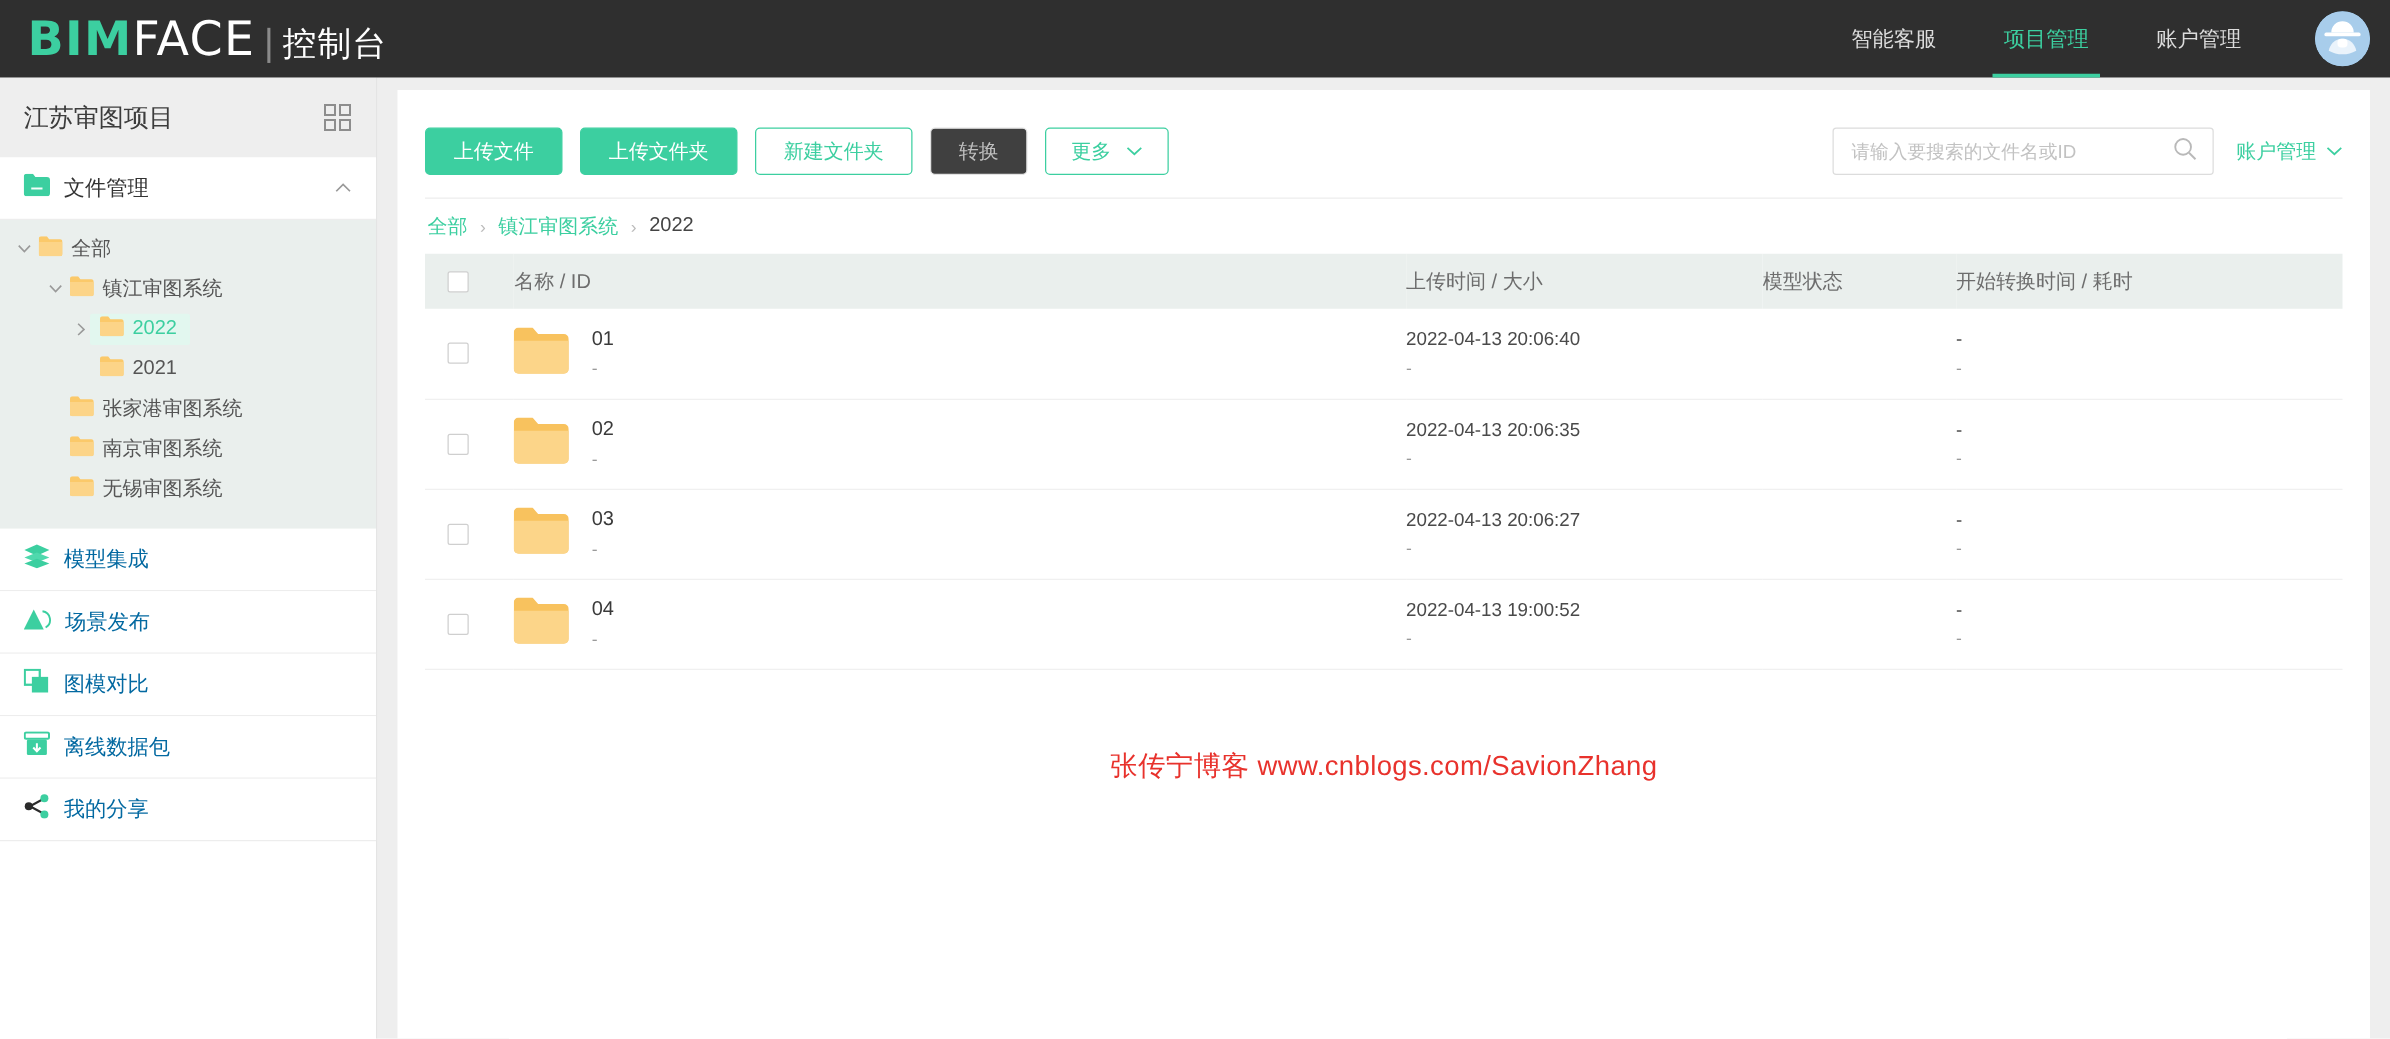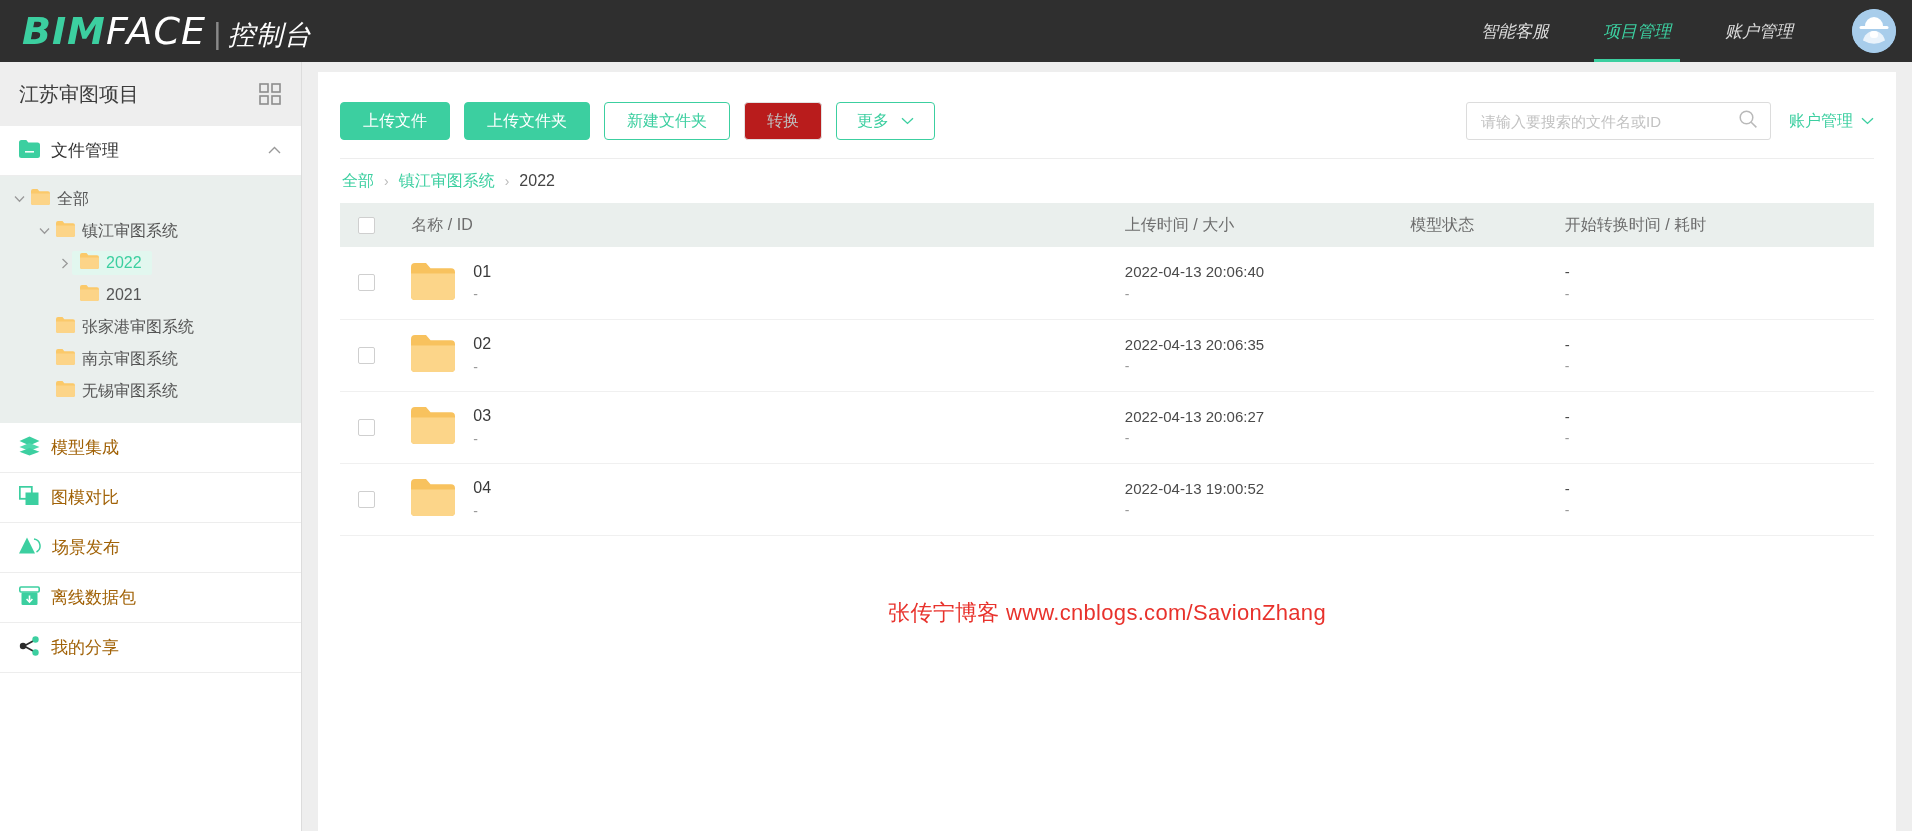--- a/index.html
+++ b/index.html
@@ -9,21 +9,20 @@
     background: #ffffff;
     overflow: hidden;
   }
 
   
   .topbar {
     height: 62px; width: 100%;
     background: #2f2f2f;
     display: flex; align-items: center;
     position: relative;
-    font-style: italic;
   }
   .logo-wrap {
     display: flex; align-items: baseline;
     margin-left: 22px;
   }
   .logo-bim {
     font-size: 38px; font-weight: 700; letter-spacing: 1px;
     color: #3ccfa0;
     font-family: "DejaVu Sans", sans-serif;
   }
@@ -119,21 +118,21 @@
   }
   .tree-sel-wrap .tlabel { color: #3ccfa0; }
 
   .sb-item {
     height: 50px;
     display: flex; align-items: center;
     padding-left: 19px;
     border-bottom: 1px solid #ededed;
     cursor: pointer; background: #fff;
   }
-  .sb-item .lbl { font-size: 17px; color: #a16207; margin-left: 11px; }
+  .sb-item .lbl { font-size: 17px; color: #0369a1; margin-left: 11px; }
 
   
   .main {
     flex: 1; height: 769px;
     background: #eeeeee;
     padding: 10px 16px 0 16px;
     overflow: hidden;
   }
   .card {
     background: #ffffff;
@@ -149,21 +148,21 @@
   .btn {
     height: 38px; border-radius: 4px;
     display: flex; align-items: center; justify-content: center;
     font-size: 16px; cursor: pointer;
     padding: 0 22px;
     margin-right: 14px;
     white-space: nowrap;
   }
   .btn-primary { background: #3ccfa0; color: #ffffff; border: 1px solid #3ccfa0; }
   .btn-ghost { background: #ffffff; color: #3ccfa0; border: 1px solid #3ccfa0; }
-  .btn-disabled { background: #b91c1c; color: #bfbfbf; border: 1px solid #e2e2e2; cursor: default; }
+  .btn-disabled { background: #404040; color: #bfbfbf; border: 1px solid #e2e2e2; cursor: default; }
   .btn .chev { margin-left: 12px; font-size: 12px; }
 
   .search-wrap {
     margin-left: auto;
     display: flex; align-items: center;
   }
   .search-box {
     width: 305px; height: 38px;
     border: 1px solid #dcdcdc; border-radius: 3px;
     display: flex; align-items: center;
@@ -401,36 +400,36 @@
           <polygon points="10.5,0.5 20.5,5 10.5,9.5 0.5,5" fill="#3ccfa0"></polygon>
           <polygon points="10.5,7 20.5,11 10.5,15 0.5,11" fill="#4fd9ad"></polygon>
           <polygon points="10.5,12 20.5,15.8 10.5,19.6 0.5,15.8" fill="#3ccfa0"></polygon>
         </svg>
       </span>
       <span class="lbl">模型集成</span>
     </div>
 
     <div class="sb-item">
       <span>
+        <svg width="22" height="19" viewBox="0 0 22 19">
+          <polygon points="8,1.5 16,17.5 0,17.5" fill="#3ccfa0"></polygon>
+          <path d="M15 3 a7 7 0 0 1 2.5 13" fill="none" stroke="#3ccfa0" stroke-width="1.5"></path>
+        </svg>
+      </span>
+      <span class="lbl">场景发布</span>
+    </div>
+
+    <div class="sb-item">
+      <span>
         <svg width="21" height="20" viewBox="0 0 21 20">
           <rect x="0.8" y="0.8" width="12" height="12" fill="none" stroke="#3ccfa0" stroke-width="1.8"></rect>
           <rect x="6.5" y="6.5" width="13" height="12.5" fill="#3ccfa0"></rect>
         </svg>
       </span>
       <span class="lbl">图模对比</span>
-    </div>
-
-    <div class="sb-item">
-      <span>
-        <svg width="22" height="19" viewBox="0 0 22 19">
-          <polygon points="8,1.5 16,17.5 0,17.5" fill="#3ccfa0"></polygon>
-          <path d="M15 3 a7 7 0 0 1 2.5 13" fill="none" stroke="#3ccfa0" stroke-width="1.5"></path>
-        </svg>
-      </span>
-      <span class="lbl">场景发布</span>
     </div>
 
     <div class="sb-item">
       <span>
         <svg width="21" height="20" viewBox="0 0 21 20">
           <rect x="0.8" y="1" width="19.4" height="5" rx="1.2" fill="none" stroke="#3ccfa0" stroke-width="1.6"></rect>
           <rect x="2.5" y="6.5" width="16" height="12.5" rx="1.2" fill="#3ccfa0"></rect>
           <polyline points="10.5,9.5 10.5,15.5" stroke="#ffffff" stroke-width="1.6" fill="none"></polyline>
           <polyline points="7.6,13 10.5,16 13.4,13" stroke="#ffffff" stroke-width="1.6" fill="none"></polyline>
         </svg>

